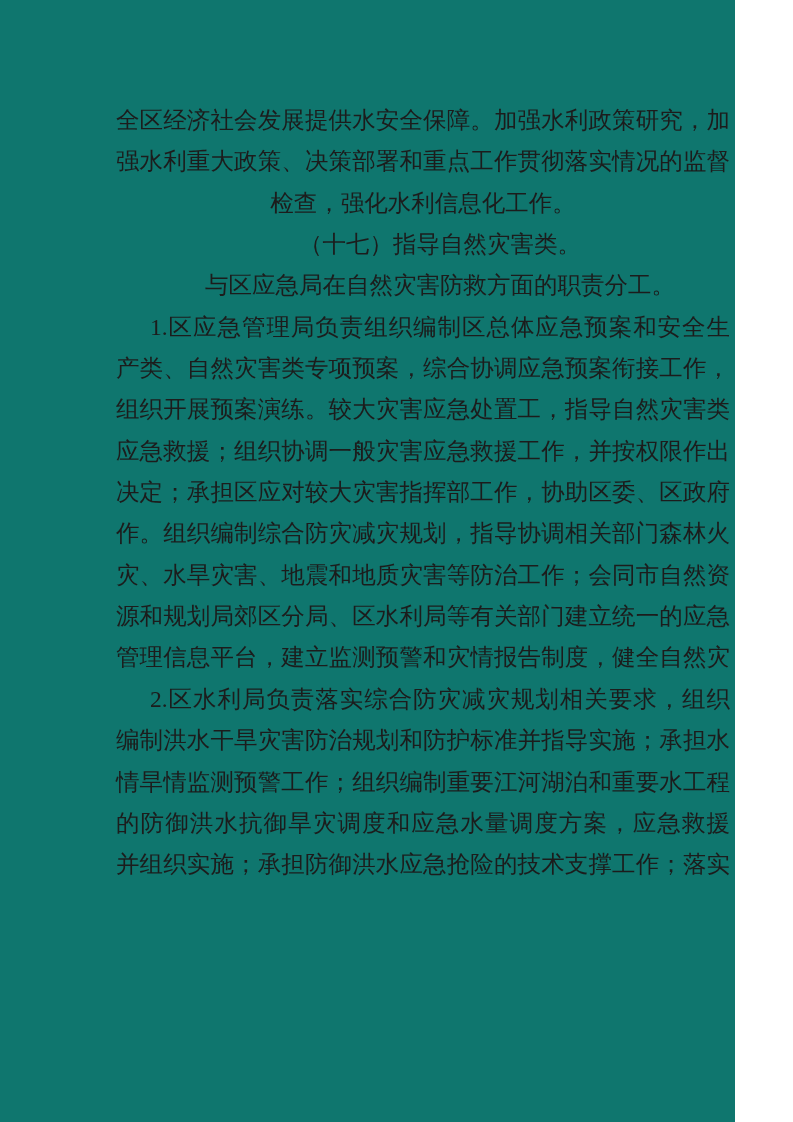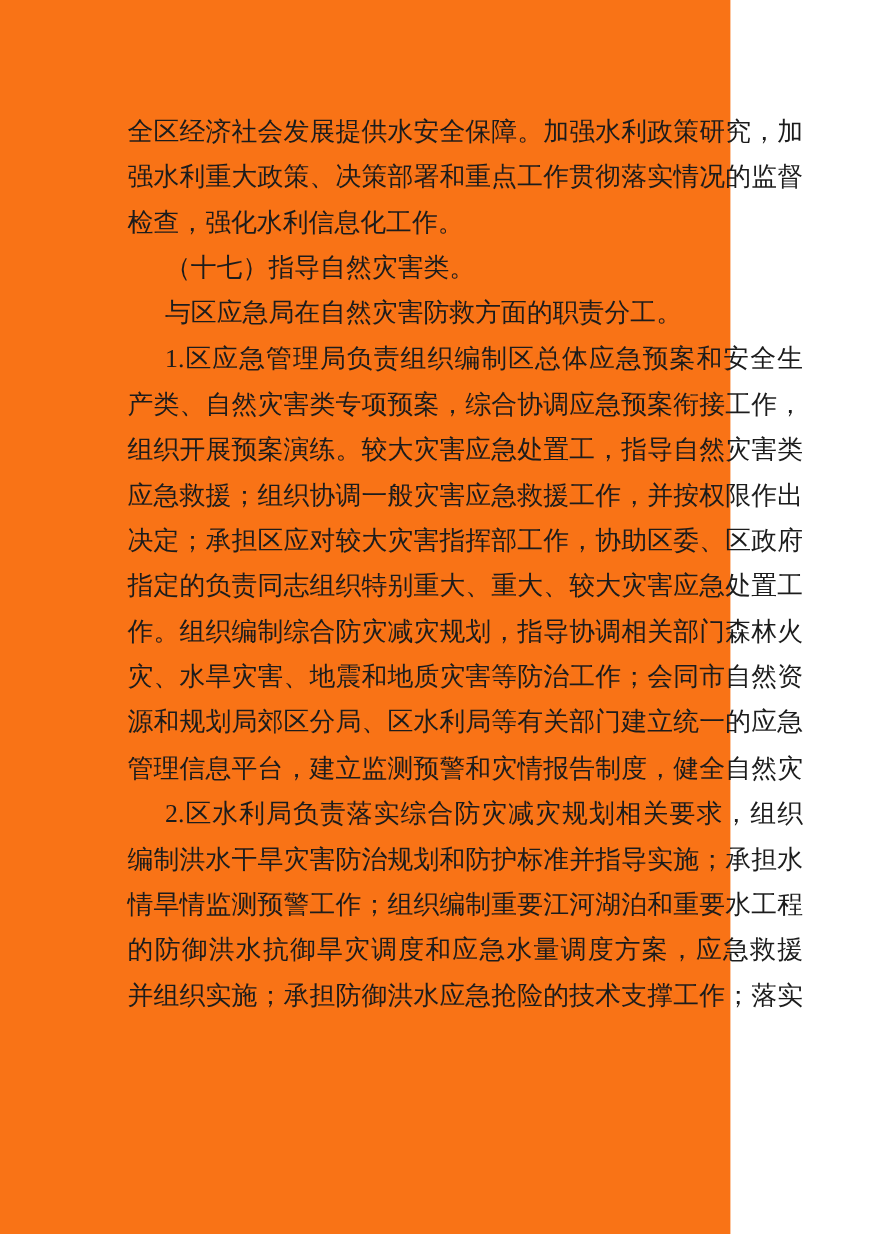--- a/index.html
+++ b/index.html
@@ -10,39 +10,40 @@
     width: 793px;
     height: 1122px;
     background: #ffffff;
     overflow: hidden;
     position: relative;
   }
   .page {
     position: absolute;
     left: 0;
     top: 0;
-    width: 664px;
+    width: 735px;
     height: 1122px;
-    background: #f97316;
+    background: #0f766e;
   }
   .text-block {
     position: absolute;
     left: 116px;
     top: 100px;
     width: 614px;
   }
   .line {
     height: 41.35px;
     line-height: 41.35px;
     font-size: 23.5px;
     color: #1c1c1c;
     font-family: "Liberation Serif", "DejaVu Serif", serif;
     font-weight: 400;
     white-space: nowrap;
     letter-spacing: 0;
+    text-align: center;
   }
   .line.justify {
     text-align: justify;
     text-align-last: justify;
     text-justify: inter-character;
   }
   .line.indent {
     padding-left: 34px;
   }
 </style>
@@ -58,21 +59,20 @@
 
     <div class="line indent">（十七）指导自然灾害类。</div>
 
     <div class="line indent">与区应急局在自然灾害防救方面的职责分工。</div>
 
     <div class="line indent justify">1.区应急管理局负责组织编制区总体应急预案和安全生</div>
     <div class="line justify">产类、自然灾害类专项预案，综合协调应急预案衔接工作，</div>
     <div class="line justify">组织开展预案演练。较大灾害应急处置工，指导自然灾害类</div>
     <div class="line justify">应急救援；组织协调一般灾害应急救援工作，并按权限作出</div>
     <div class="line justify">决定；承担区应对较大灾害指挥部工作，协助区委、区政府</div>
-    <div class="line justify">指定的负责同志组织特别重大、重大、较大灾害应急处置工</div>
     <div class="line justify">作。组织编制综合防灾减灾规划，指导协调相关部门森林火</div>
     <div class="line justify">灾、水旱灾害、地震和地质灾害等防治工作；会同市自然资</div>
     <div class="line justify">源和规划局郊区分局、区水利局等有关部门建立统一的应急</div>
     <div class="line justify">管理信息平台，建立监测预警和灾情报告制度，健全自然灾</div>
 
     <div class="line indent justify">2.区水利局负责落实综合防灾减灾规划相关要求，组织</div>
     <div class="line justify">编制洪水干旱灾害防治规划和防护标准并指导实施；承担水</div>
     <div class="line justify">情旱情监测预警工作；组织编制重要江河湖泊和重要水工程</div>
     <div class="line justify">的防御洪水抗御旱灾调度和应急水量调度方案，应急救援</div>
     <div class="line justify">并组织实施；承担防御洪水应急抢险的技术支撑工作；落实</div>

